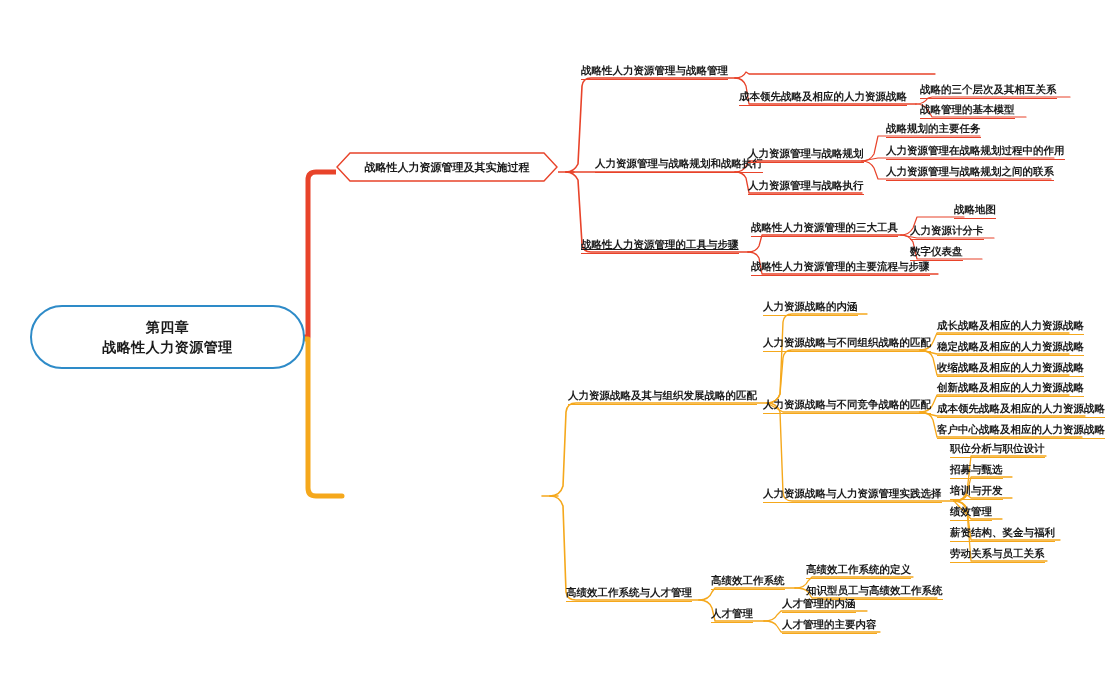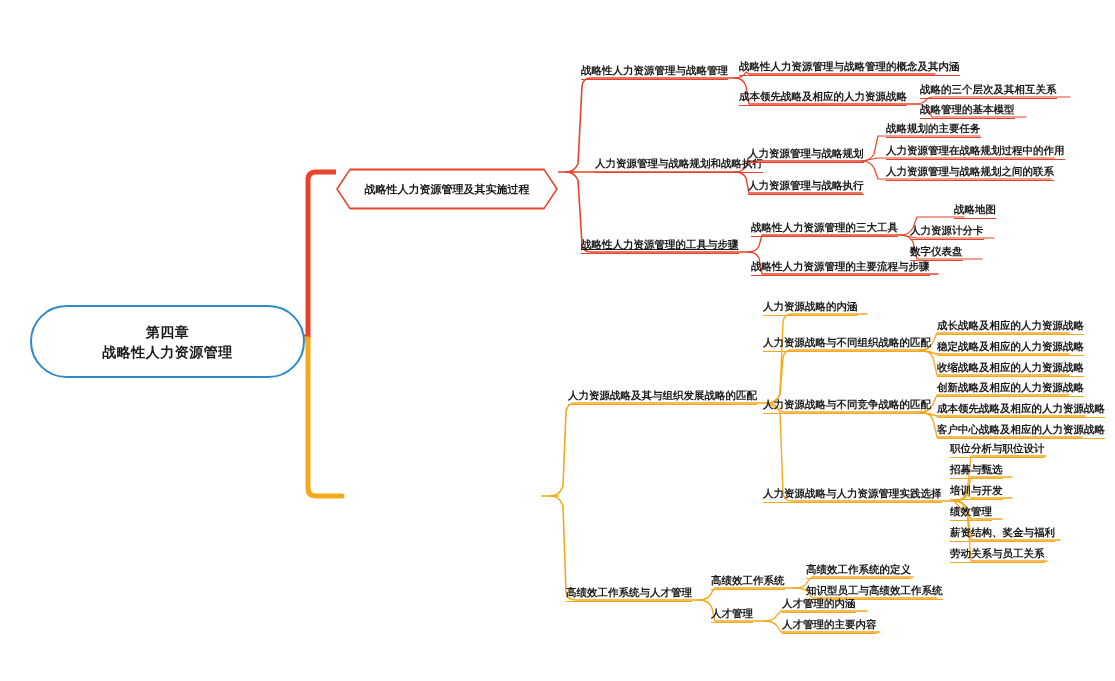--- a/index.html
+++ b/index.html
@@ -101,36 +101,35 @@
       <path d="M699 600 Q709 600 712 608 L715 621 Q717 621 723 621 L764 621" stroke="#F5A81C" stroke-width="1.4"></path>
 
       <path d="M795 588 Q805 588 808 581 L812 577 L913 577" stroke="#F5A81C" stroke-width="1.3"></path>
       <path d="M795 588 Q805 588 808 592 L812 598 L937 598" stroke="#F5A81C" stroke-width="1.3"></path>
 
       <path d="M764 621 Q774 621 777 615 L781 611 L867 611" stroke="#F5A81C" stroke-width="1.3"></path>
       <path d="M764 621 Q774 621 777 626 L781 632 L880 632" stroke="#F5A81C" stroke-width="1.3"></path>
     </g>
   </svg>
 
-  <div class="root" style="left:30px;top:305px;width:275px;height:73px;text-align:center;">
+  <div class="root" style="left:30px;top:305px;width:275px;height:64px;text-align:center;">
     <span>第四章</span>
     <span>战略性人力资源管理</span>
   </div>
 
-  <div class="hex" style="left:336px;top:168px;width:222px;height:42px;">
+  <div class="hex" style="left:336px;top:152px;width:222px;height:30px;">
     <svg class="hexbg" viewBox="0 0 222 30" preserveAspectRatio="none">
       <polygon points="14,1 208,1 221,15 208,29 14,29 1,15" fill="#ffffff" stroke="#E8432A" stroke-width="1.4"></polygon>
     </svg>
     <span class="hextxt">战略性人力资源管理及其实施过程</span>
   </div>
 
 
   <div class="leaf" style="left:581px;top:64px;"><span>战略性人力资源管理与战略管理</span></div>
 
-  <div class="leaf" style="left:739px;top:60px;"><span>战略性人力资源管理与战略管理的概念及其内涵</span></div>
 
   <div class="leaf" style="left:739px;top:90px;"><span>成本领先战略及相应的人力资源战略</span></div>
 
   <div class="leaf" style="left:920px;top:83px;"><span>战略的三个层次及其相互关系</span></div>
 
   <div class="leaf" style="left:920px;top:103px;"><span>战略管理的基本模型</span></div>
 
   <div class="leaf" style="left:595px;top:157px;"><span>人力资源管理与战略规划和战略执行</span></div>
 
   <div class="leaf" style="left:748px;top:147px;"><span>人力资源管理与战略规划</span></div>

